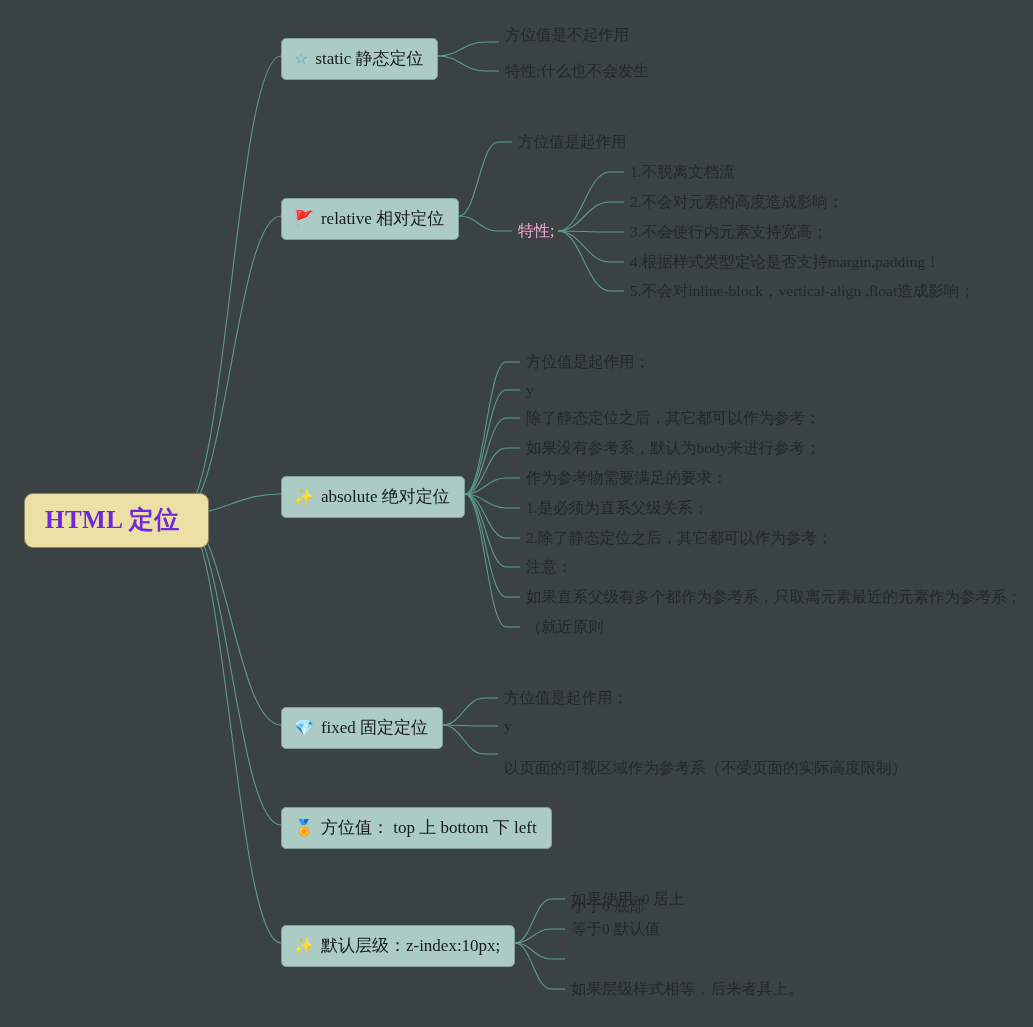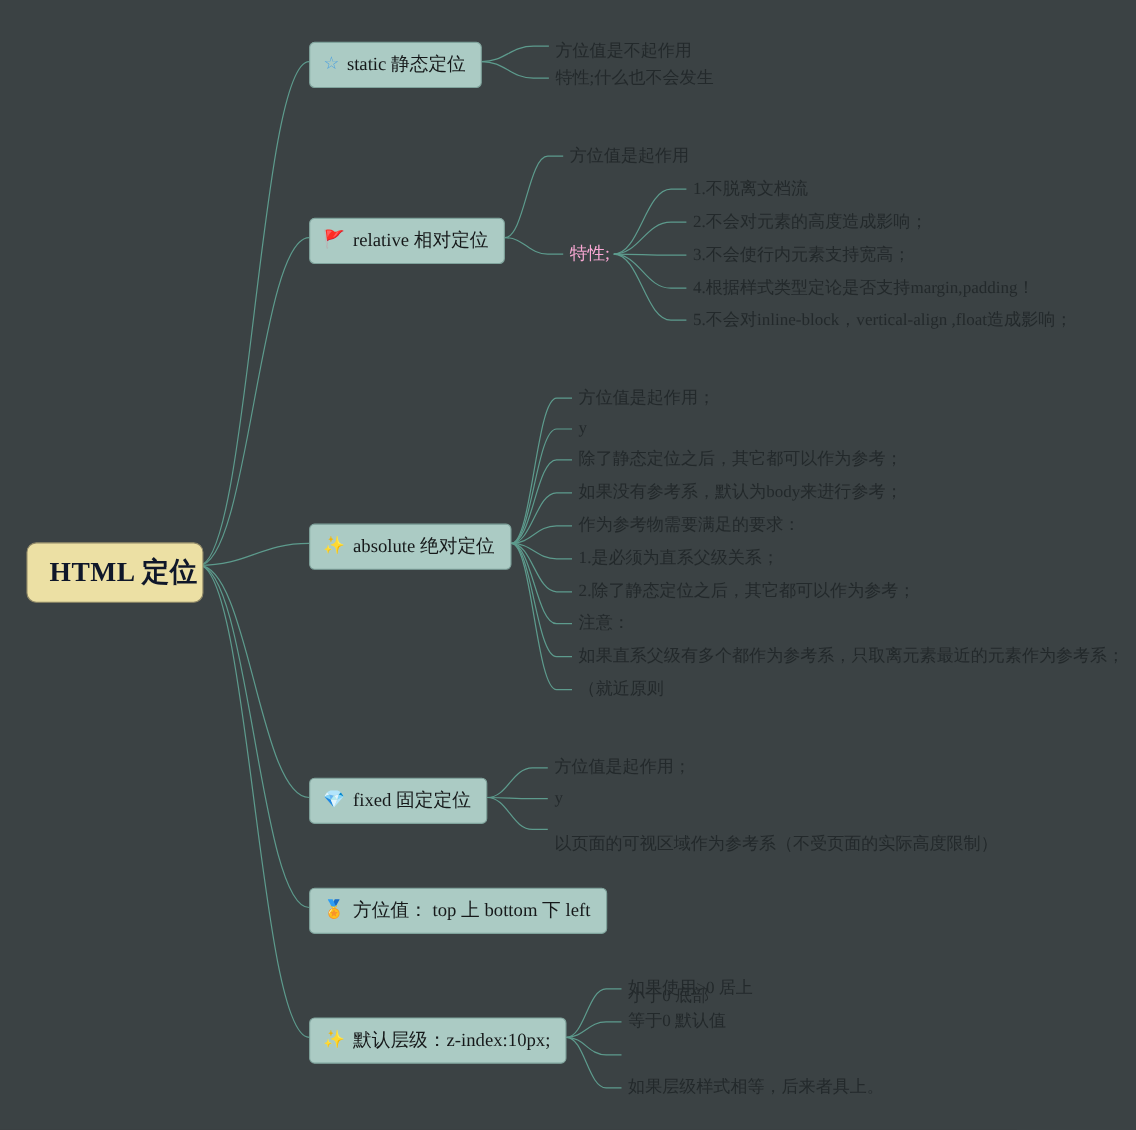--- a/index.html
+++ b/index.html
@@ -27,24 +27,24 @@
     box-sizing: border-box;
     display: flex;
     align-items: center;
     white-space: nowrap;
     border-radius: 5px;
   }
   .root-node {
     background: #ece0a4;
     border: 1px solid #8d8666;
     border-radius: 9px;
-    color: #0f172a;
+    color: #6d28d9;
     font-size: 25px;
     font-weight: bold;
-    padding: 9px 4px 11px 20px;
+    padding: 9px 28px 11px 20px;
     letter-spacing: .5px;
   }
   .branch-node {
     background: #abcbc4;
     border: 1px solid #7fa39c;
     color: #16191a;
     font-size: 17px;
     padding: 8px 14px 9px 12px;
   }
   .branch-node .nicon {
@@ -137,21 +137,21 @@
       <div class="node branch-node" style="left: 281px; top: 807px;">
         <span class="nicon ico-medal">🏅</span>
         <span>方位值： top 上 bottom 下 left</span>
       </div>
       <div class="node branch-node" style="left: 281px; top: 925px;">
         <span class="nicon ico-spark">✨</span>
         <span>默认层级：z-index:10px;</span>
       </div>
     </div>
   <div id="leaf-layer">
-      <div class="leaf" style="left: 505px; top: 39px;">方位值是不起作用</div>
+      <div class="leaf" style="left: 505px; top: 27px;">方位值是不起作用</div>
       <div class="leaf" style="left: 505px; top: 63px;">特性;什么也不会发生</div>
       <div class="leaf" style="left: 518px; top: 134px;">方位值是起作用</div>
       <div class="mid" style="left: 518px; top: 223px;">特性;</div>
       <div class="leaf" style="left: 630px; top: 164px;">1.不脱离文档流</div>
       <div class="leaf" style="left: 630px; top: 194px;">2.不会对元素的高度造成影响；</div>
       <div class="leaf" style="left: 630px; top: 224px;">3.不会使行内元素支持宽高；</div>
       <div class="leaf" style="left: 630px; top: 254px;">4.根据样式类型定论是否支持margin,padding！</div>
       <div class="leaf" style="left: 630px; top: 283px;">5.不会对inline-block，vertical-align ,float造成影响；</div>
       <div class="leaf" style="left: 526px; top: 354px;">方位值是起作用；</div>
       <div class="leaf" style="left: 526px; top: 382px;">y</div>

